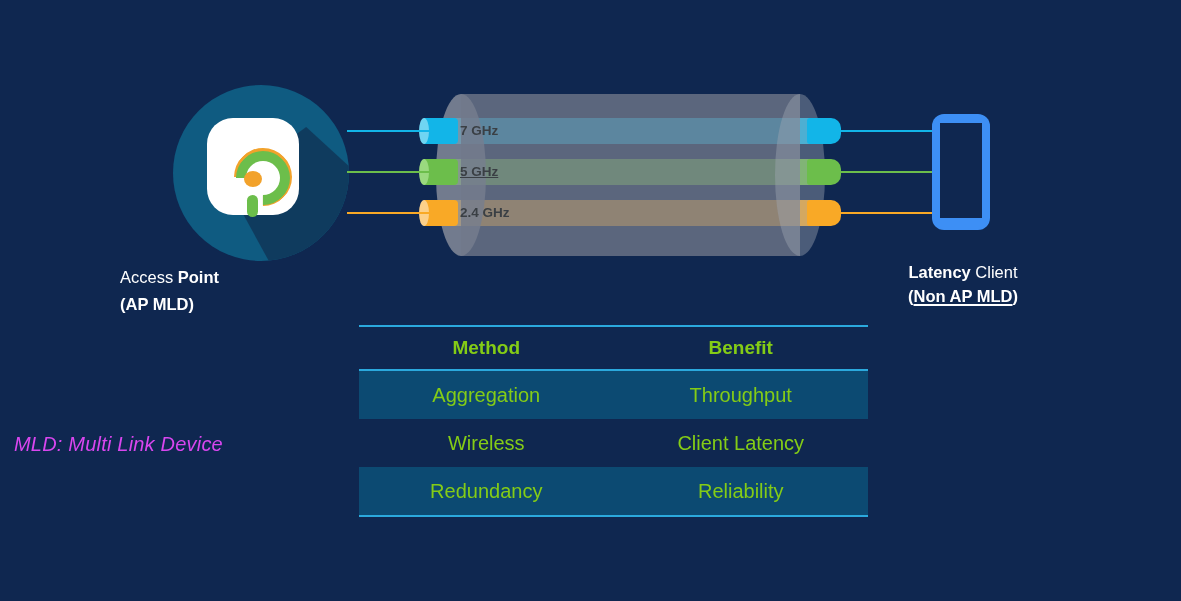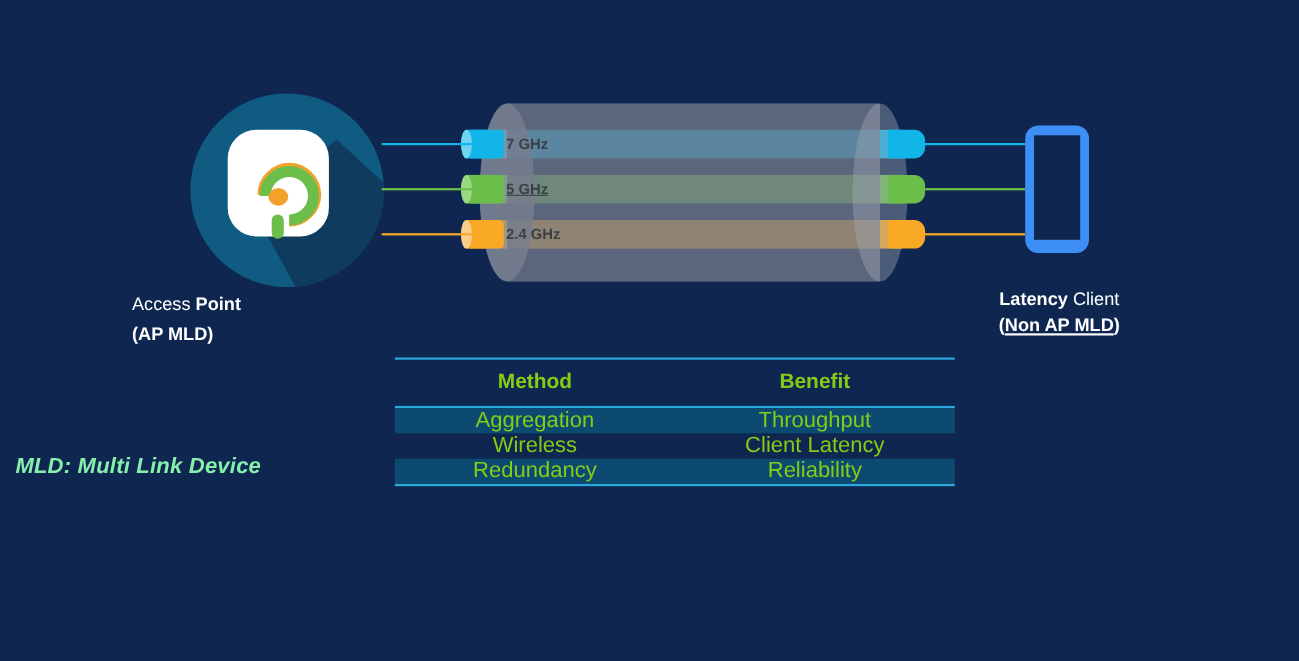--- a/index.html
+++ b/index.html
@@ -126,28 +126,28 @@
   .client-label{
     position:absolute;left:833px;top:260px;width:260px;text-align:center;
     color:#ffffff;font-size:16.5px;line-height:24px;
   }
   .client-label .thin{font-weight:400;}
   .client-label .bold{font-weight:700;}
   .u{text-decoration:underline;text-decoration-thickness:2px;text-underline-offset:2px;}
 
   
   .mld-note{
-    position:absolute;left:14px;top:413px;
-    color:#86efac;font-size:20px;font-style:italic;font-weight:700;
+    position:absolute;left:14px;top:433px;
+    color:#d946ef;font-size:20px;font-style:italic;font-weight:400;
     letter-spacing:.2px;
   }
 
   
   .tbl{position:absolute;left:359px;top:325px;width:509px;}
-  .trow{display:flex;height:23px;align-items:center;}
+  .trow{display:flex;height:48px;align-items:center;}
   .thead{height:42px;}
   .tcell{flex:1;text-align:center;color:#84cc16;font-size:20px;}
   .thead .tcell{font-weight:700;font-size:19px;}
   .rule{height:2px;background:#2ba9dd;width:100%;}
   .alt{background:#0c4a72;}
 
   
   .footer{position:absolute;left:0;bottom:0;width:100%;height:52px;}
 </style>
 </head>

